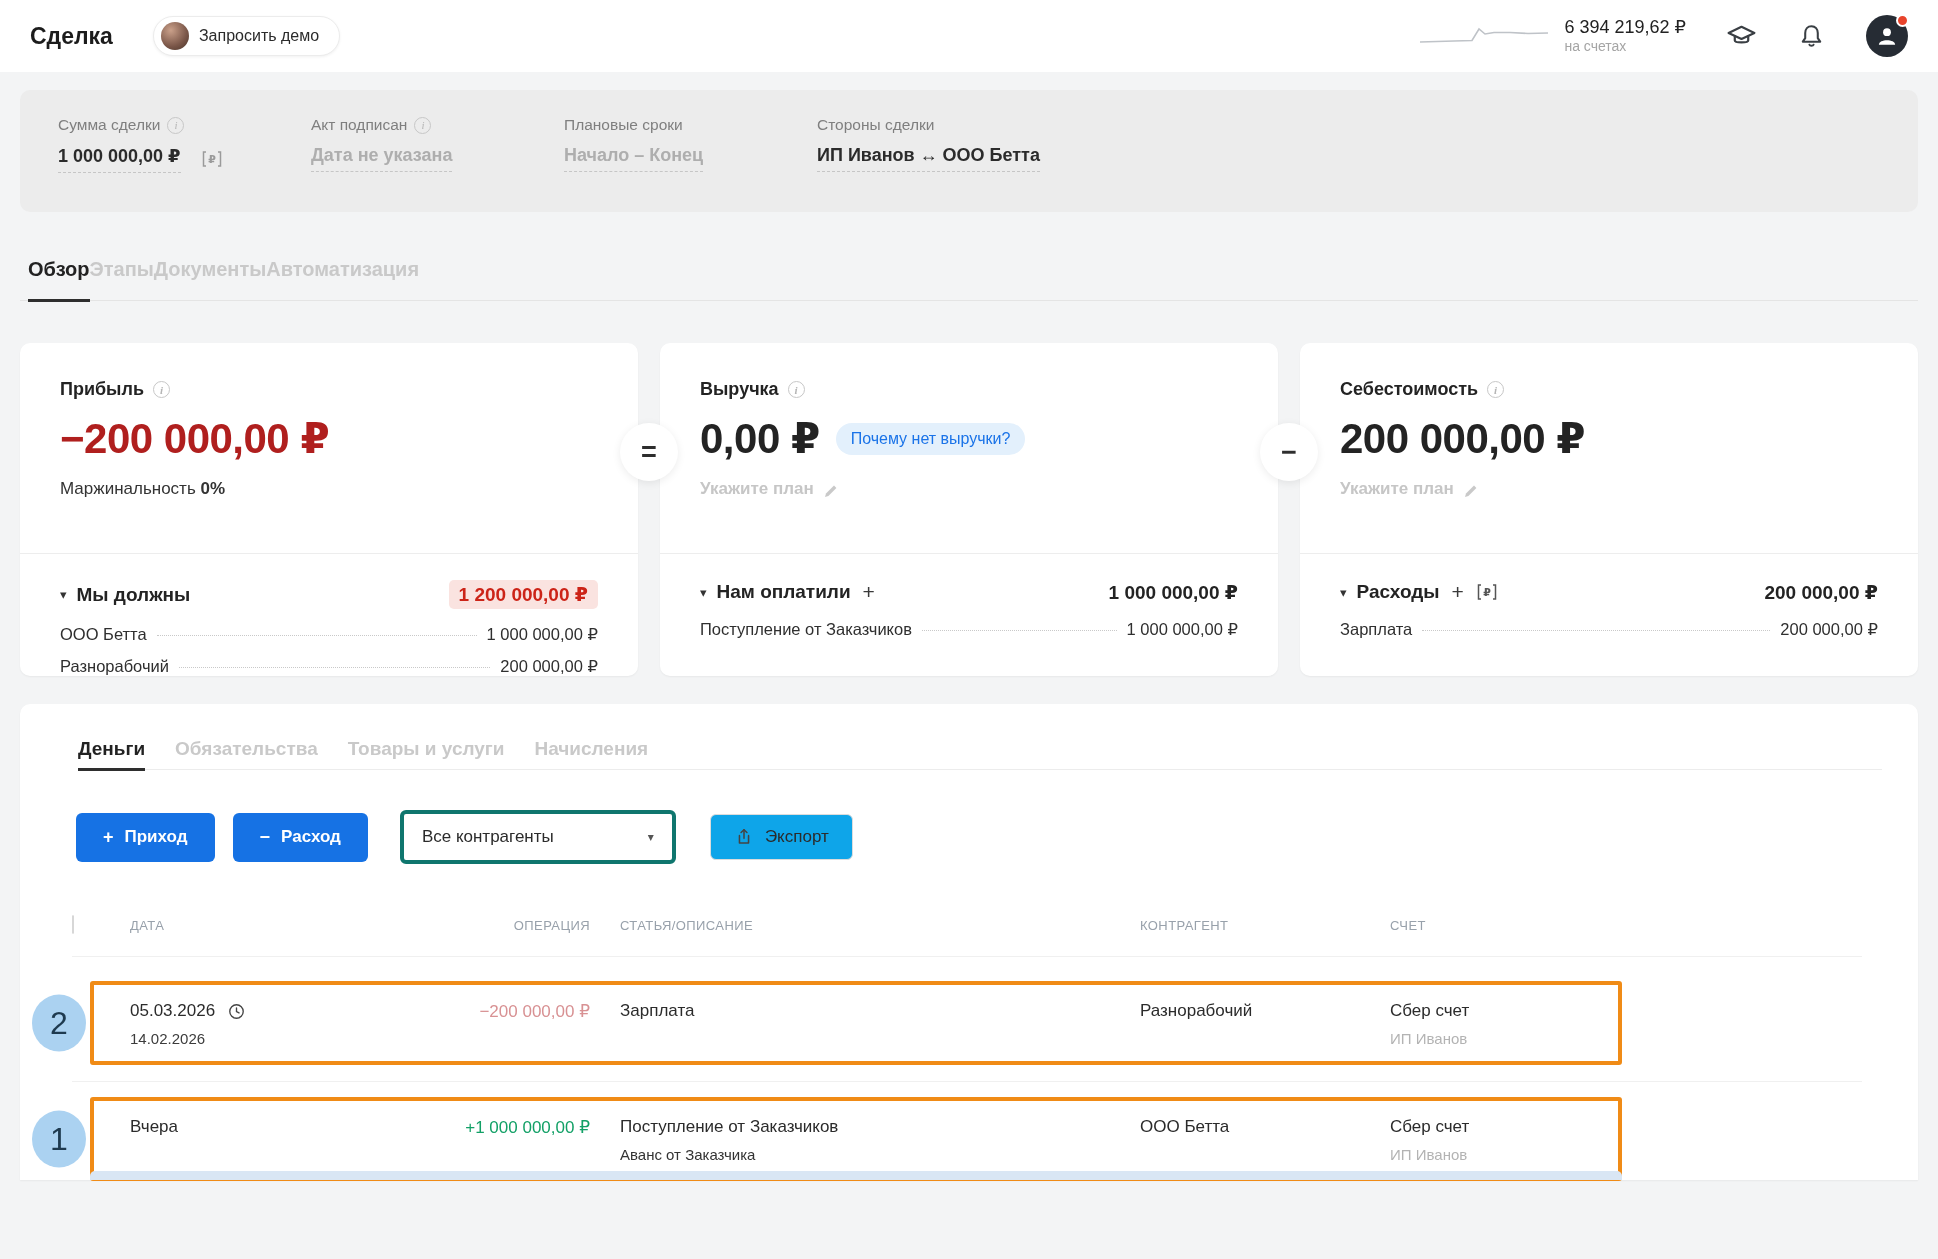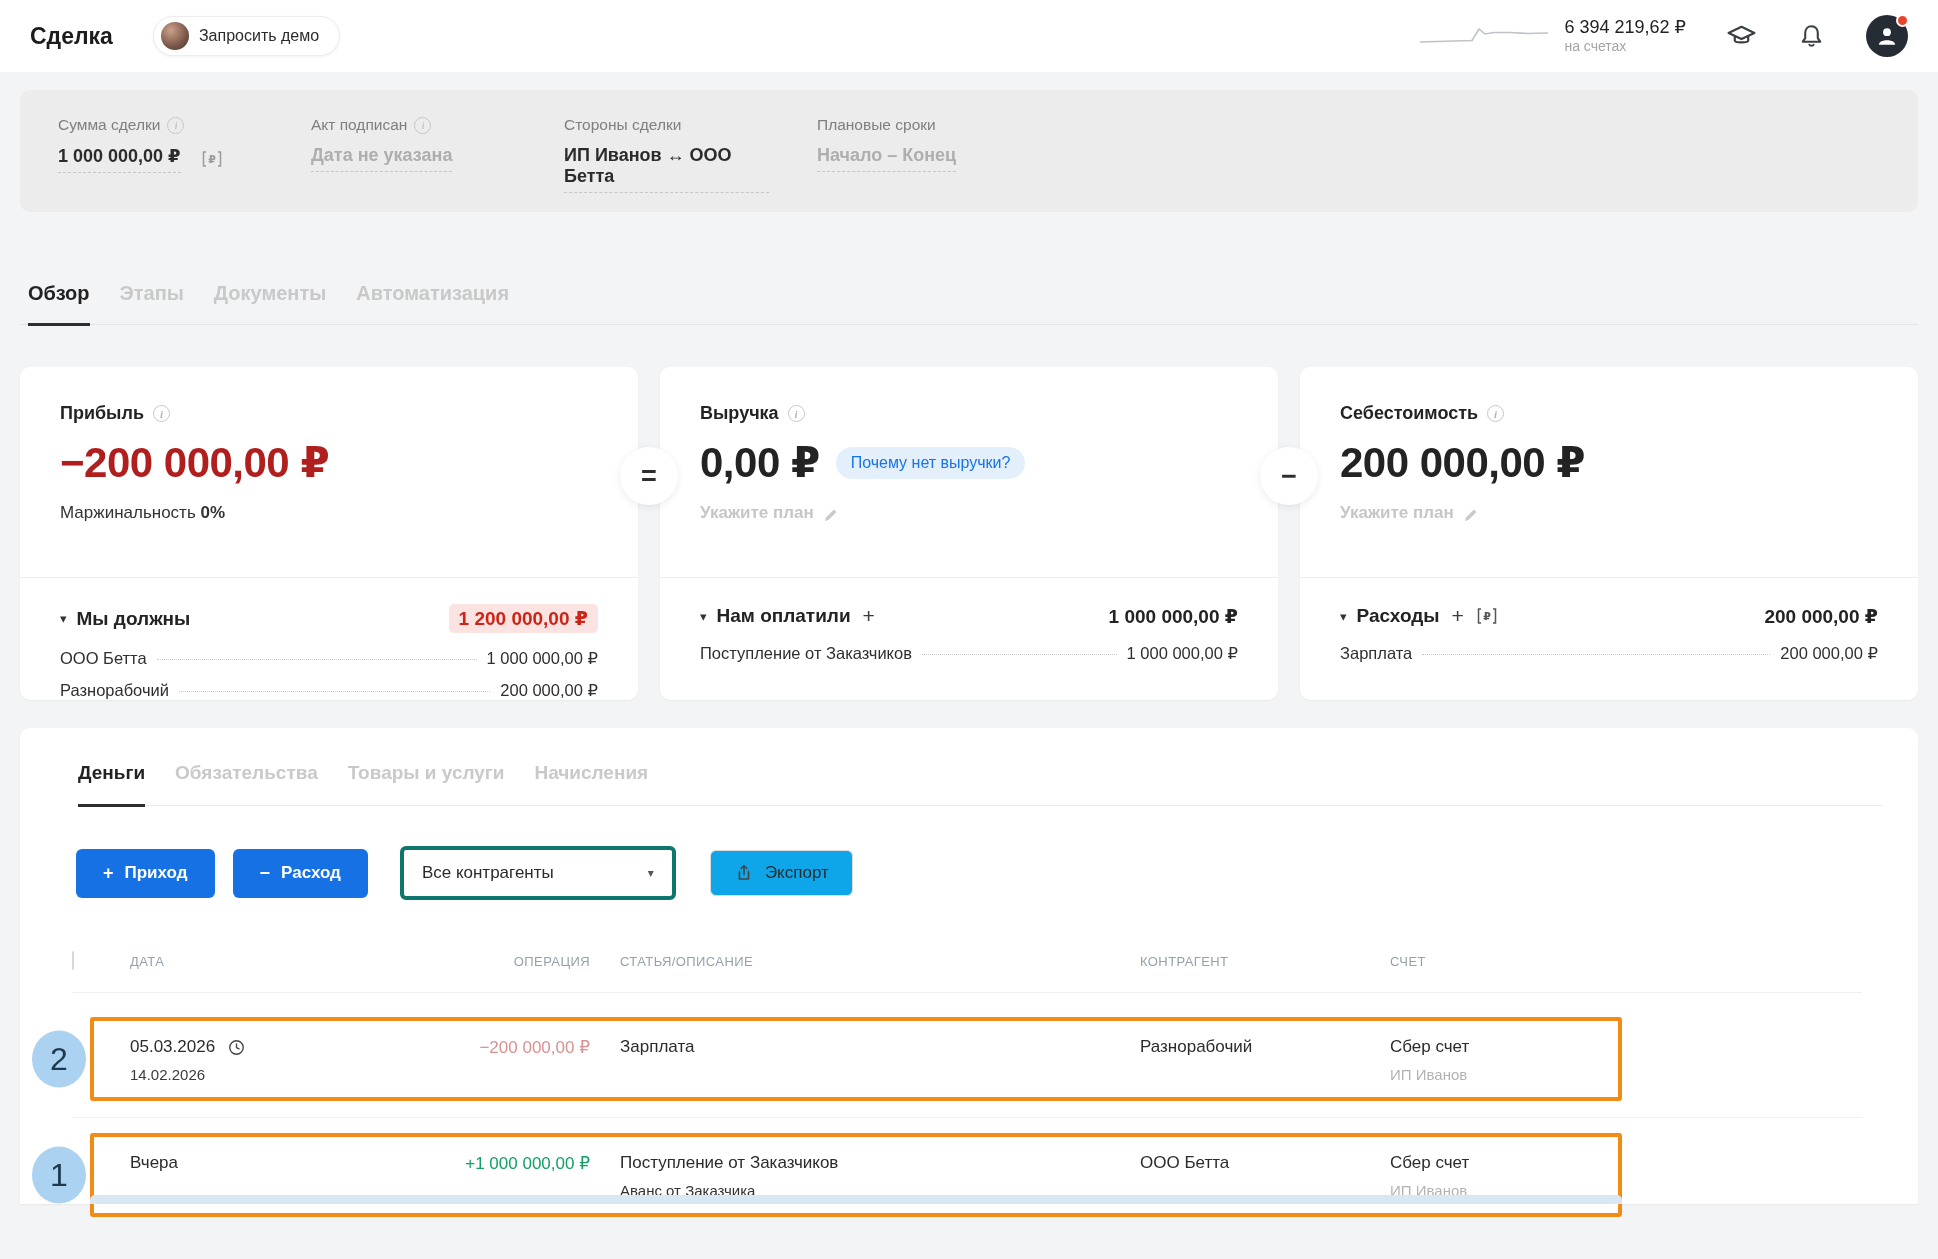--- a/index.html
+++ b/index.html
@@ -46,21 +46,21 @@
   .sum-col:last-child{width:auto;margin-right:0}
   .sum-label{font-size:15.5px;color:#7f7f7f;display:flex;align-items:center;gap:7px}
   .sum-value{margin-top:11px;font-size:18px;font-weight:bold;display:flex;align-items:center;gap:9px}
   .u-dash{display:inline-block;border-bottom:1.5px dashed #c6c6c6;padding-bottom:5px;cursor:pointer}
   .muted{color:#aeaeae}
   .dark{color:#2b2b2b}
   .info{width:17px;height:17px;min-width:17px;border-radius:50%;border:1.5px solid #c7c7c7;
     color:#b5b5b5;font-size:11px;display:inline-flex;align-items:center;justify-content:center;
     font-family:"Liberation Serif",serif;font-style:italic;cursor:pointer}
   
-  .tabs{margin:70px 20px 0;padding:0 8px;display:flex;gap:30px;border-bottom:1px solid #e4e4e4}
+  .tabs{margin:46px 20px 0;padding:0 8px;display:flex;border-bottom:1px solid #e4e4e4}
   .tab{font-size:20px;font-weight:bold;color:#c9c9c9;padding-bottom:18px;cursor:pointer}
   .tab.active{color:#222;border-bottom:3px solid #2e2e2e;margin-bottom:-2px}
   
   .cards{margin:42px 20px 0;display:flex;gap:22px;position:relative}
   .card{flex:1;background:#fff;border-radius:10px;box-shadow:0 1px 2px rgba(0,0,0,.05)}
   .card-top{padding:36px 40px 0;height:210px}
   .card-title{font-size:18px;font-weight:bold;display:flex;align-items:center;gap:9px;color:#232323}
   .big-row{margin-top:14px;display:flex;align-items:center}
   .big{font-size:42px;font-weight:bold;letter-spacing:-.5px;color:#232323;white-space:nowrap}
   .big.red{color:var(--red)}
@@ -82,21 +82,21 @@
   .leader{flex:1;border-bottom:1px dotted #c9c9c9;margin:0 10px;transform:translateY(-4px)}
   .sec-row .val{white-space:nowrap}
   .op-circle{position:absolute;top:80px;width:58px;height:58px;border-radius:50%;background:#fff;
     box-shadow:0 2px 8px rgba(0,0,0,.08);display:flex;align-items:center;justify-content:center;
     font-size:27px;font-weight:bold;color:#2e2e2e;z-index:2}
   .op1{left:600px}.op2{left:1240px}
   
   .panel{margin:28px 20px 0;background:#fff;border-radius:10px 10px 0 0;padding-top:34px;
     height:476px;position:relative;box-shadow:0 1px 2px rgba(0,0,0,.05)}
   .panel-tabs{margin:0 36px 0 58px;display:flex;gap:30px;border-bottom:1px solid #ececec}
-  .panel-tabs .tab{font-size:19px;padding-bottom:20px}
+  .panel-tabs .tab{font-size:19px;padding-bottom:8px}
   .actions{margin:40px 56px 0;display:flex;align-items:center}
   .btn-blue{background:var(--accent-blue);color:#fff;font-size:17px;font-weight:bold;
     border-radius:6px;padding:14px 27px;display:flex;align-items:center;gap:11px;cursor:pointer}
   .btn-blue + .btn-blue{margin-left:18px}
   .btn-blue .sign{font-size:18px;font-weight:bold}
   .select{margin-left:32px;border:4px solid #0f766e;border-radius:6px;padding:13px 18px;width:276px;
     display:flex;align-items:center;font-size:17px;color:#2b2b2b;background:#fff;cursor:pointer}
   .select .caret{margin-left:auto;font-size:12px;color:#555}
   .btn-export{margin-left:34px;border:1px solid #dcdcdc;border-radius:6px;padding:12px 23px;
     display:flex;align-items:center;gap:11px;font-size:17px;background:#0ea5e9;cursor:pointer}
@@ -191,32 +191,32 @@
     <div class="sum-label">
       <span>Акт подписан</span>
       <span class="info">i</span>
     </div>
     <div class="sum-value muted">
       <span class="u-dash">Дата не указана</span>
     </div>
   </div>
   <div class="sum-col">
     <div class="sum-label">
+      <span>Плановые сроки</span>
+    </div>
+    <div class="sum-value muted">
+      <span class="u-dash">Начало – Конец</span>
+    </div>
+  </div>
+  <div class="sum-col">
+    <div class="sum-label">
       <span>Стороны сделки</span>
     </div>
     <div class="sum-value dark">
       <span class="u-dash">ИП Иванов ↔ ООО Бетта</span>
-    </div>
-  </div>
-  <div class="sum-col">
-    <div class="sum-label">
-      <span>Плановые сроки</span>
-    </div>
-    <div class="sum-value muted">
-      <span class="u-dash">Начало – Конец</span>
     </div>
   </div>
 </div>
 
 <div class="tabs">
   <div class="tab active">Обзор</div>
   <div class="tab">Этапы</div>
   <div class="tab">Документы</div>
   <div class="tab">Автоматизация</div>
 </div>

